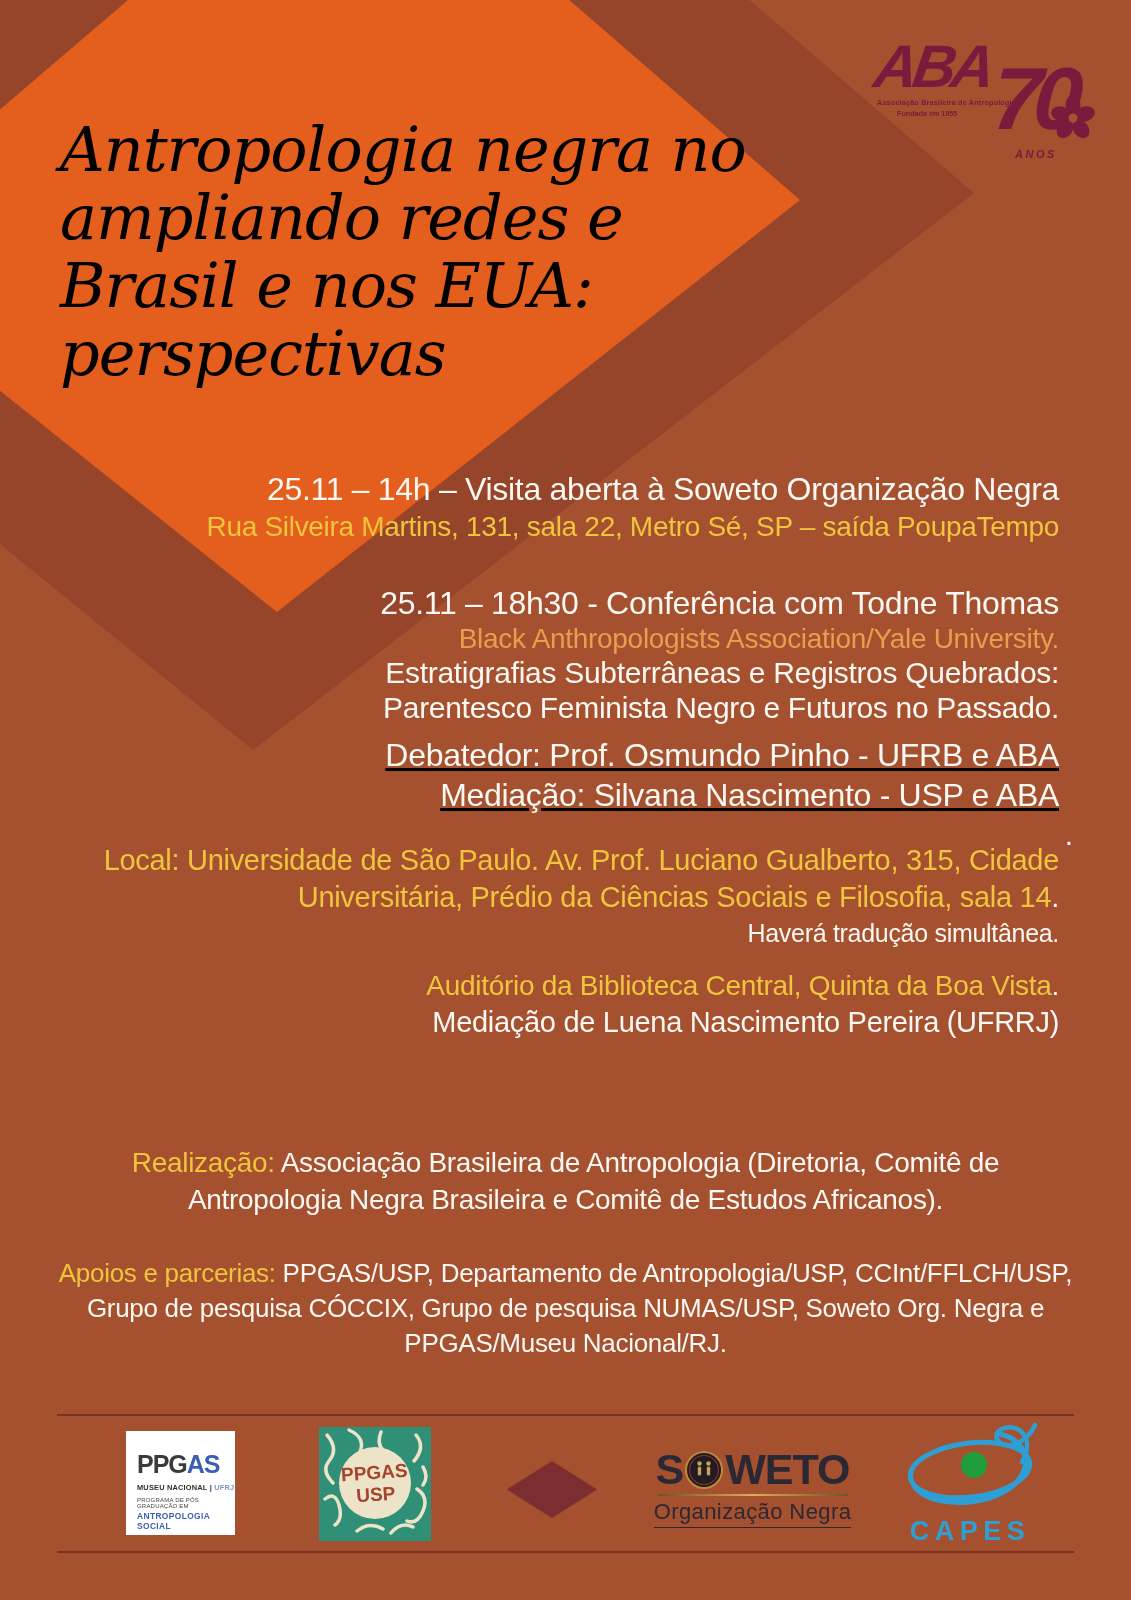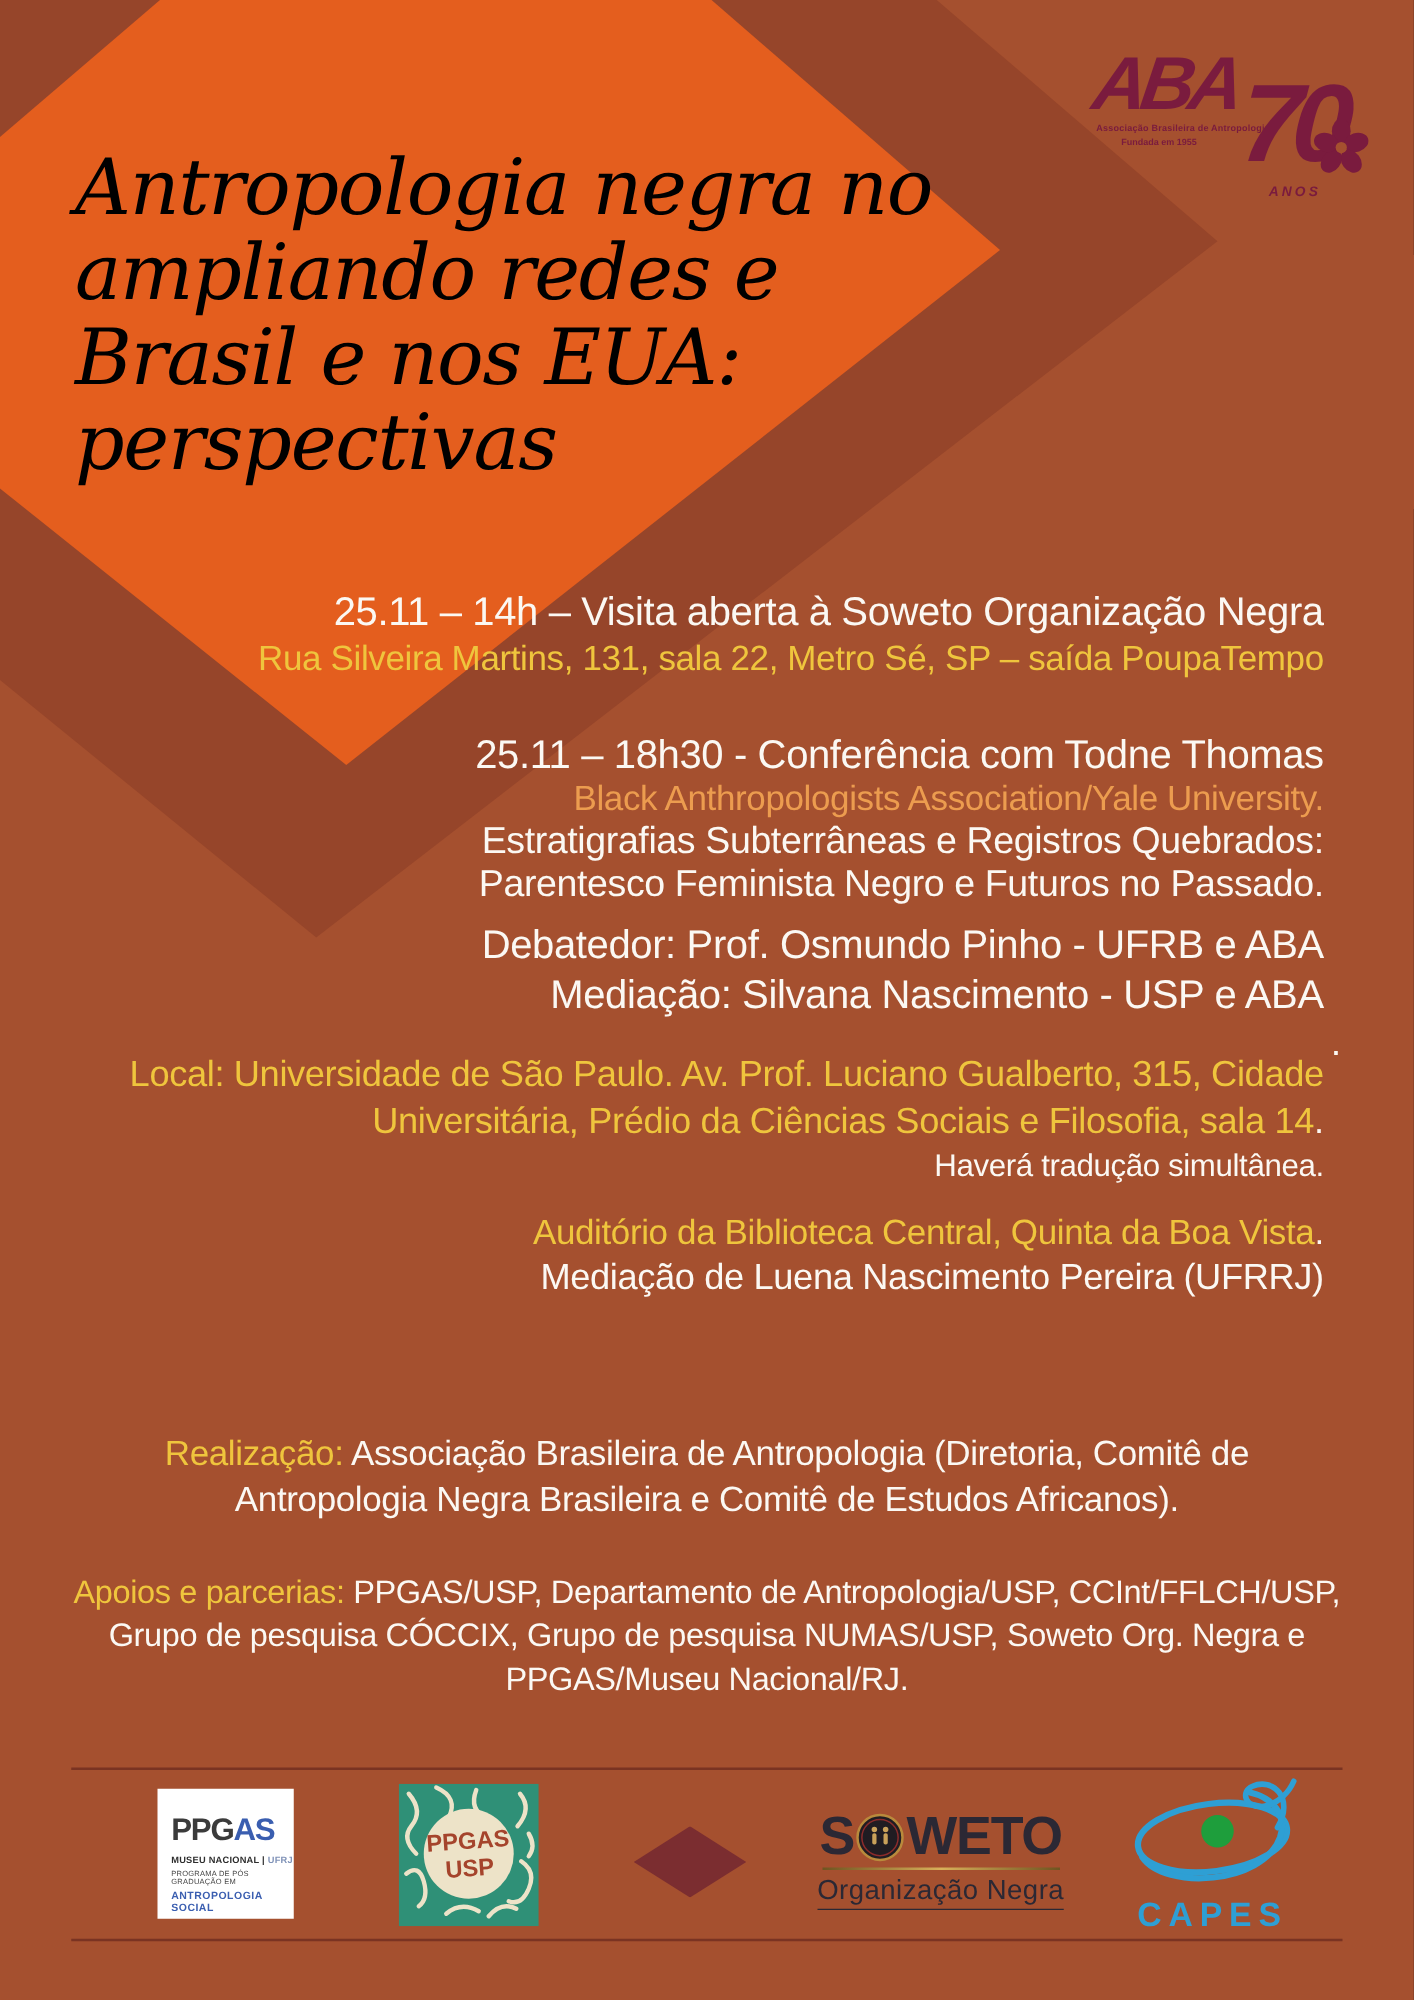--- a/index.html
+++ b/index.html
@@ -38,21 +38,21 @@
   .line{display:block;letter-spacing:-0.3px;}
   .t-white{color:#FBF8F3;}
   .t-yellow{color:#EFC53D;}
   .t-soft{color:#EC9C4F;}
   .s-title{font-size:32px;line-height:38px;font-weight:400;margin-top:24px;}
   .b1{top:446px;}
   .b1 .addr{font-size:28px;line-height:37px;}
   .b2{top:560px;}
   .b2 .aff{font-size:28px;line-height:33px;}
   .b2 .talk{font-size:30px;line-height:35px;}
-  .b3{top:735px;}
+  .b3{top:735px;text-decoration:underline;}
   .b3 .line{font-size:32px;line-height:40px;}
   .b-dot{top:818px;right:58px;font-size:30px;}
   .b4{top:842px;}
   .b4 .loc{font-size:29px;line-height:37px;}
   .b4 .note{font-size:25px;line-height:34px;}
   .b5{top:968px;}
   .b5 .s-title{font-size:33px;line-height:41px;}
   .b5 .venue{font-size:28px;line-height:36px;}
   .b5 .med{font-size:29px;line-height:37px;}
   .b6{top:1144px;left:85px;right:85px;text-align:center;font-size:28px;line-height:37px;letter-spacing:-0.3px;}

